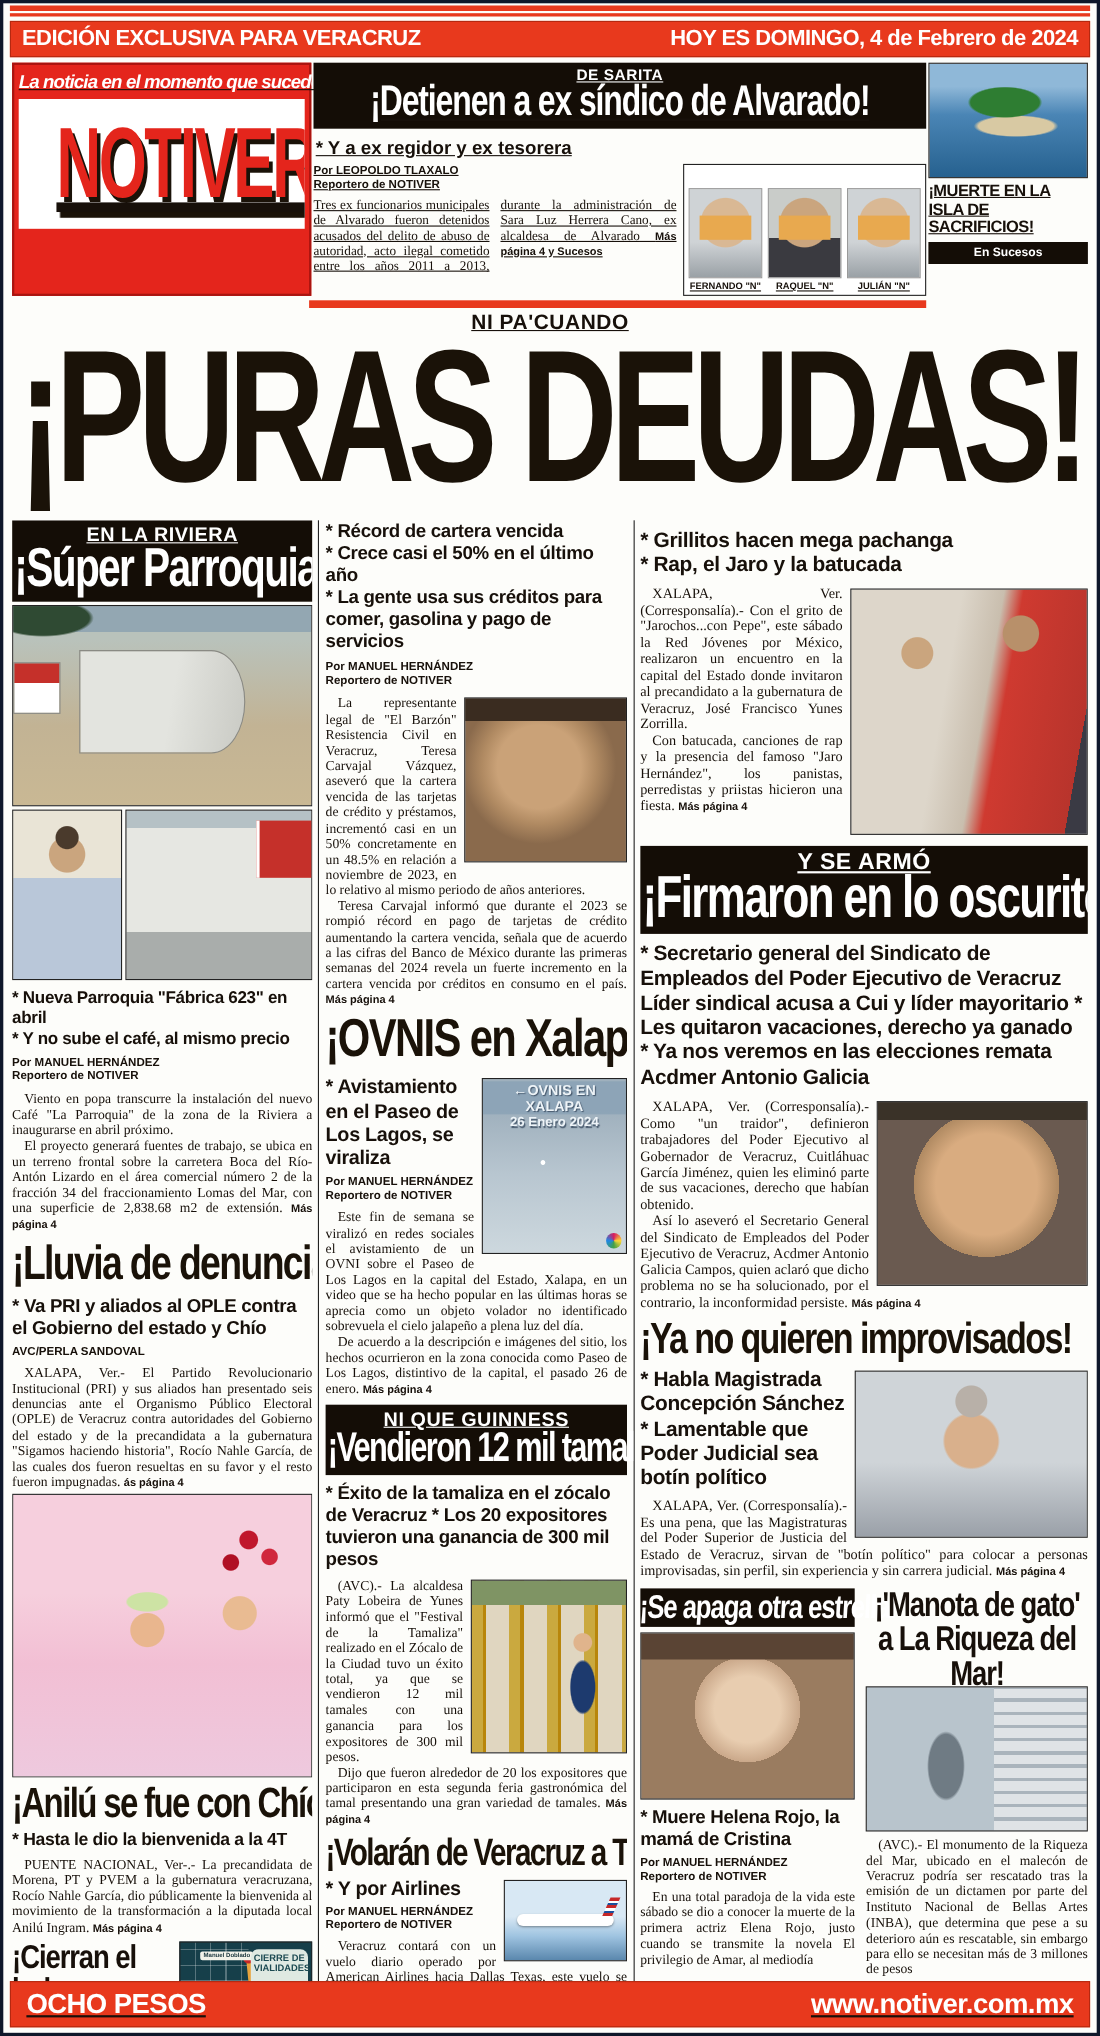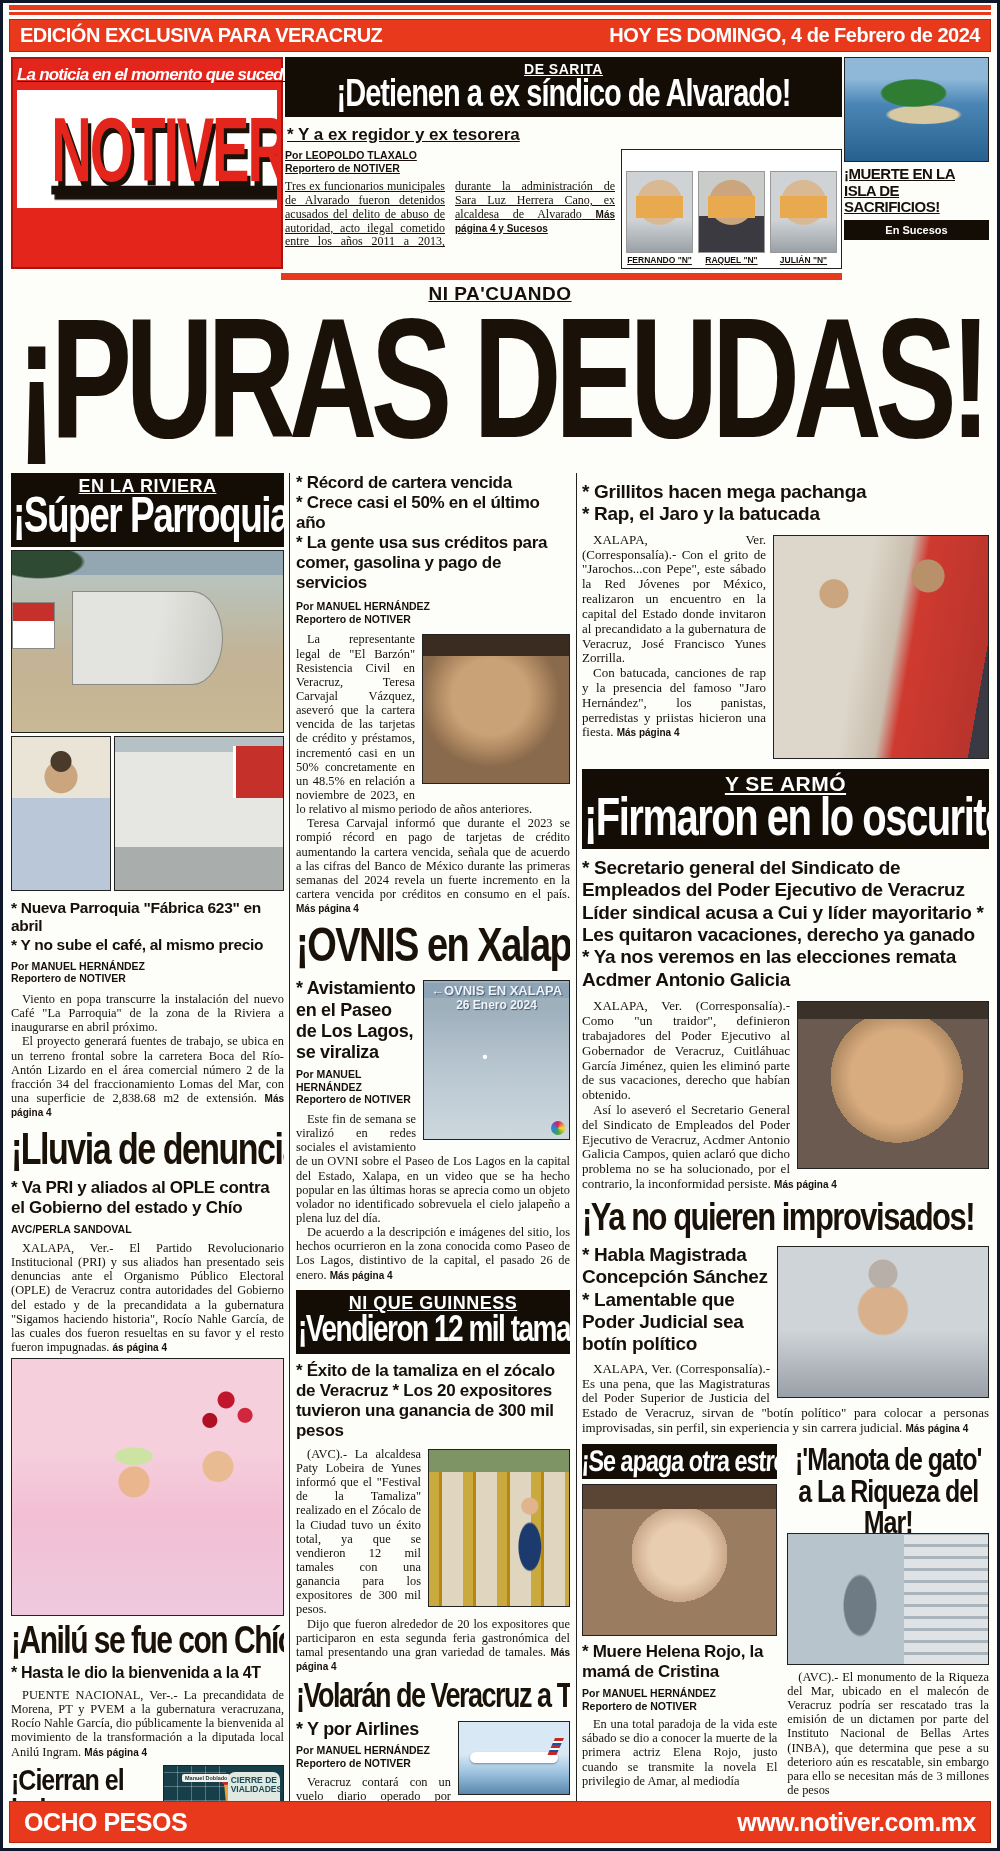--- a/index.html
+++ b/index.html
@@ -113,21 +113,21 @@
   .map-panel .t2{font-size:7.5px;font-weight:bold;margin-top:4px;line-height:1.2;}
   .map-panel .t3{font-size:5.5px;font-weight:bold;margin-top:4px;line-height:1.3;}
   .map-chip{position:absolute;background:#f2f2ea;color:#16323a;font-size:5.5px;font-weight:bold;
      padding:1px 3px;border-radius:2px;white-space:nowrap;}
   .cierre-head{font-weight:bold;font-size:25px;line-height:.98;letter-spacing:-1px;
      transform:scaleY(1.2);transform-origin:0 0;display:inline-block;}
   
   .ph-face{width:148px;height:150px;
      background:linear-gradient(180deg,#3a2c20 0 14%,transparent 14%),
                 radial-gradient(circle 40px at 46% 42%,#caa278 0 38px,#b08a62 52px,#8a6a4c 70px);}
-  .ph-sky{width:147px;height:160px;position:relative;
+  .ph-sky{width:132px;height:160px;position:relative;
      background:radial-gradient(circle 2.5px at 42% 48%,#fff 0 1.8px,transparent 2.5px),
                 linear-gradient(180deg,#9fb0bd 0 18%,#b8c6d0 55%,#cdd8de 100%);padding-left:24px;}
   .ph-sky .cap{position:absolute;top:2px;left:0;right:0;text-align:center;color:#eef4f8;
      font-weight:bold;text-shadow:1px 1px 1px #44566a;}
   .ph-sky .cap .c1{font-size:13px;background:rgba(120,150,175,.45);display:block;}
   .ph-sky .cap .c2{font-size:12px;display:block;}
   .parrot{position:absolute;right:4px;bottom:4px;width:14px;height:14px;border-radius:50%;
      background:conic-gradient(#d81b60,#fdd835,#43a047,#1e88e5,#d81b60);}
   .ph-tamal{width:142px;height:158px;
      background:linear-gradient(180deg,#7f9464 0 14%,transparent 14%),
@@ -160,21 +160,21 @@
                 linear-gradient(90deg,#b8c4cc 0 58%,transparent 58%),
                 repeating-linear-gradient(0deg,#dfe3e6 0 9px,#aab4bc 9px 12px);}
   .sub-split{display:flex;gap:10px;margin-top:8px;}
   .estrella-bar{background:#140d06;color:#fff;text-align:center;padding:4px 2px;}
   .estrella-bar span{display:inline-block;font-weight:bold;font-size:23px;letter-spacing:-1px;
      transform:scale(1.02,1.3) skewX(-4deg);white-space:nowrap;}
   .manota-head{font-weight:bold;font-size:25px;line-height:1.0;letter-spacing:-1px;text-align:center;
      transform:scaleY(1.25);transform-origin:50% 0;}
   
   .footer{position:absolute;left:6px;right:6px;bottom:5px;height:42px;background:#e8391d;
-          border:1px solid #b52810;display:flex;align-items:center;justify-content:space-between;padding:0 14px;}
+          border:1px solid #b52810;display:flex;align-items:center;justify-content:space-between;padding:0 14px;text-decoration:underline;}
   .footer span{color:#fff;font-weight:bold;font-size:25px;letter-spacing:-.5px;}
 </style>
 </head>
 <body>
 
 <div class="page">
 
   <div class="strip"></div>
   <div class="strip thin"></div>
   <div class="topbar">

